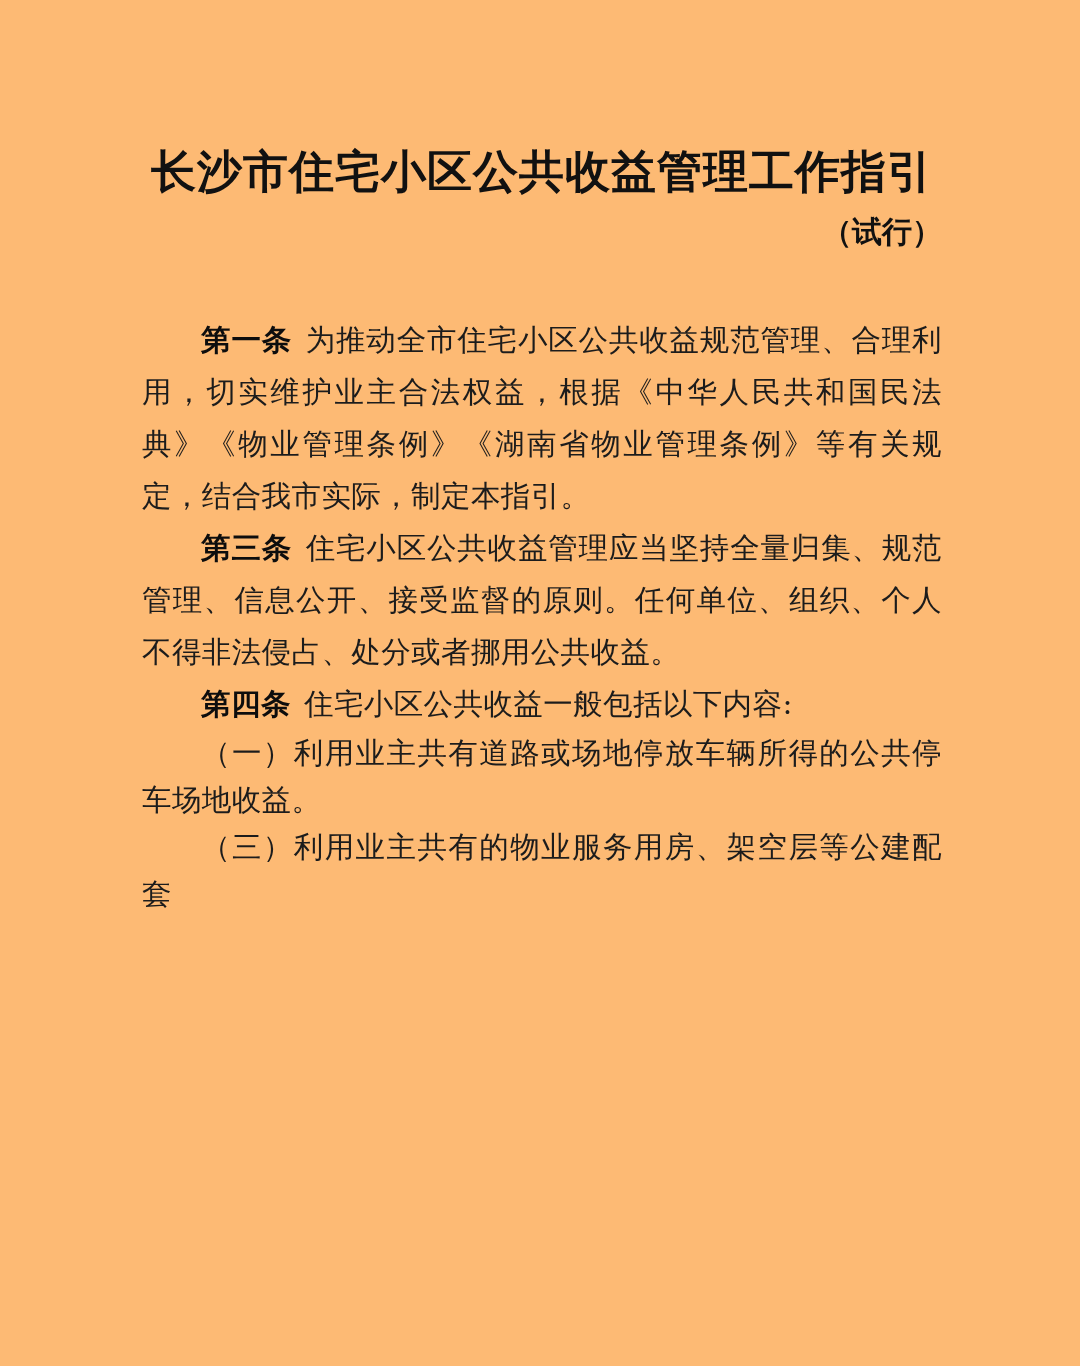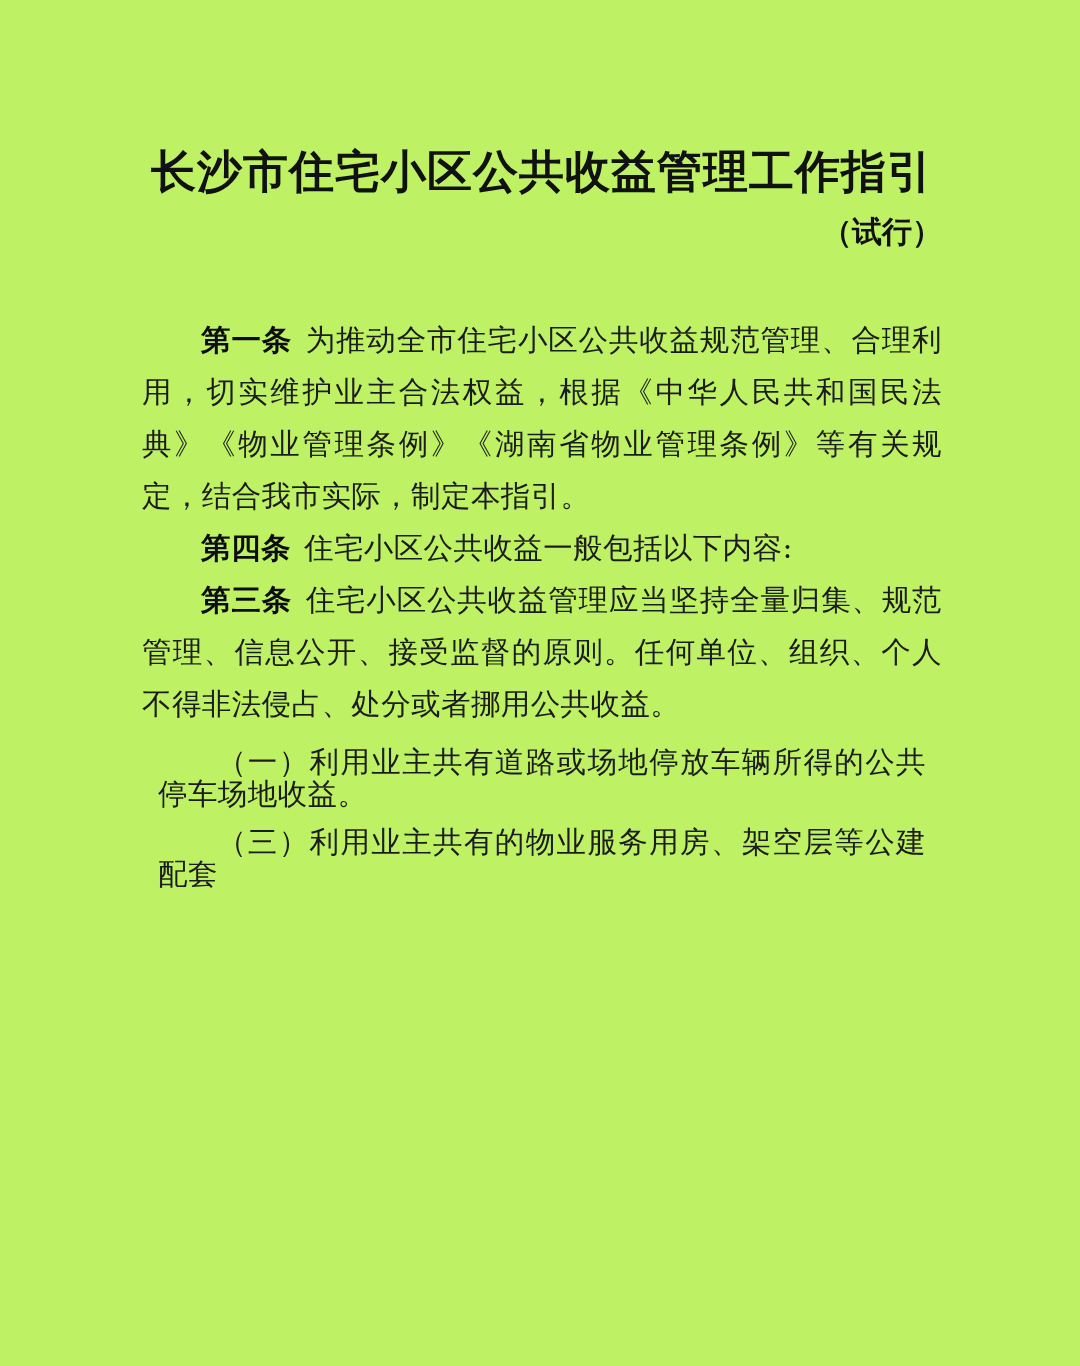--- a/index.html
+++ b/index.html
@@ -12,21 +12,21 @@
     height: 1366px;
     overflow: hidden;
     font-family: "DejaVu Serif", "Liberation Serif", serif;
     color: #1a1a1a;
   }
 
   .page {
     position: relative;
     width: 1080px;
     height: 1366px;
-    background: #bef264;
+    background: #fdba74;
     overflow: hidden;
   }
 
   .doc-body {
     position: absolute;
     left: 142px;
     top: 0;
     width: 800px;
   }
 
@@ -76,25 +76,25 @@
     letter-spacing: 0.5px;
   }
 
   .art-gap {
     display: inline-block;
     width: 13px;
   }
 
   .subitem {
     font-size: 29.5px;
-    line-height: 32px;
+    line-height: 47px;
     text-align: justify;
     text-align-last: left;
     text-justify: inter-ideograph;
-    margin: 16px;
+    margin: 0;
     text-indent: 59px;
     color: #1c1c1c;
     letter-spacing: 0.4px;
     word-break: break-all;
   }
 
   .clipped {
     overflow: hidden;
   }
 </style>
@@ -107,25 +107,25 @@
     <h1 class="doc-title">长沙市住宅小区公共收益管理工作指引</h1>
 
     <div class="doc-subtitle">（试行）</div>
 
     <p class="para first-article">
       <span class="art-label">第一条</span><span class="art-gap"></span><span>为推动全市住宅小区公共收益规范管理、合理利用，切实维护业主合法权益，根据《中华人民共和国民法典》《物业管理条例》《湖南省物业管理条例》等有关规定，结合我市实际，制定本指引。</span>
     </p>
 
 
     <p class="para">
-      <span class="art-label">第四条</span><span class="art-gap"></span><span>住宅小区公共收益一般包括以下内容:</span>
+      <span class="art-label">第三条</span><span class="art-gap"></span><span>住宅小区公共收益管理应当坚持全量归集、规范管理、信息公开、接受监督的原则。任何单位、组织、个人不得非法侵占、处分或者挪用公共收益。</span>
     </p>
 
     <p class="para">
-      <span class="art-label">第三条</span><span class="art-gap"></span><span>住宅小区公共收益管理应当坚持全量归集、规范管理、信息公开、接受监督的原则。任何单位、组织、个人不得非法侵占、处分或者挪用公共收益。</span>
+      <span class="art-label">第四条</span><span class="art-gap"></span><span>住宅小区公共收益一般包括以下内容:</span>
     </p>
 
     <p class="subitem">（一）利用业主共有道路或场地停放车辆所得的公共停车场地收益。</p>
 
 
     <p class="subitem clipped">（三）利用业主共有的物业服务用房、架空层等公建配套</p>
 
   </div>
 </div>
 

